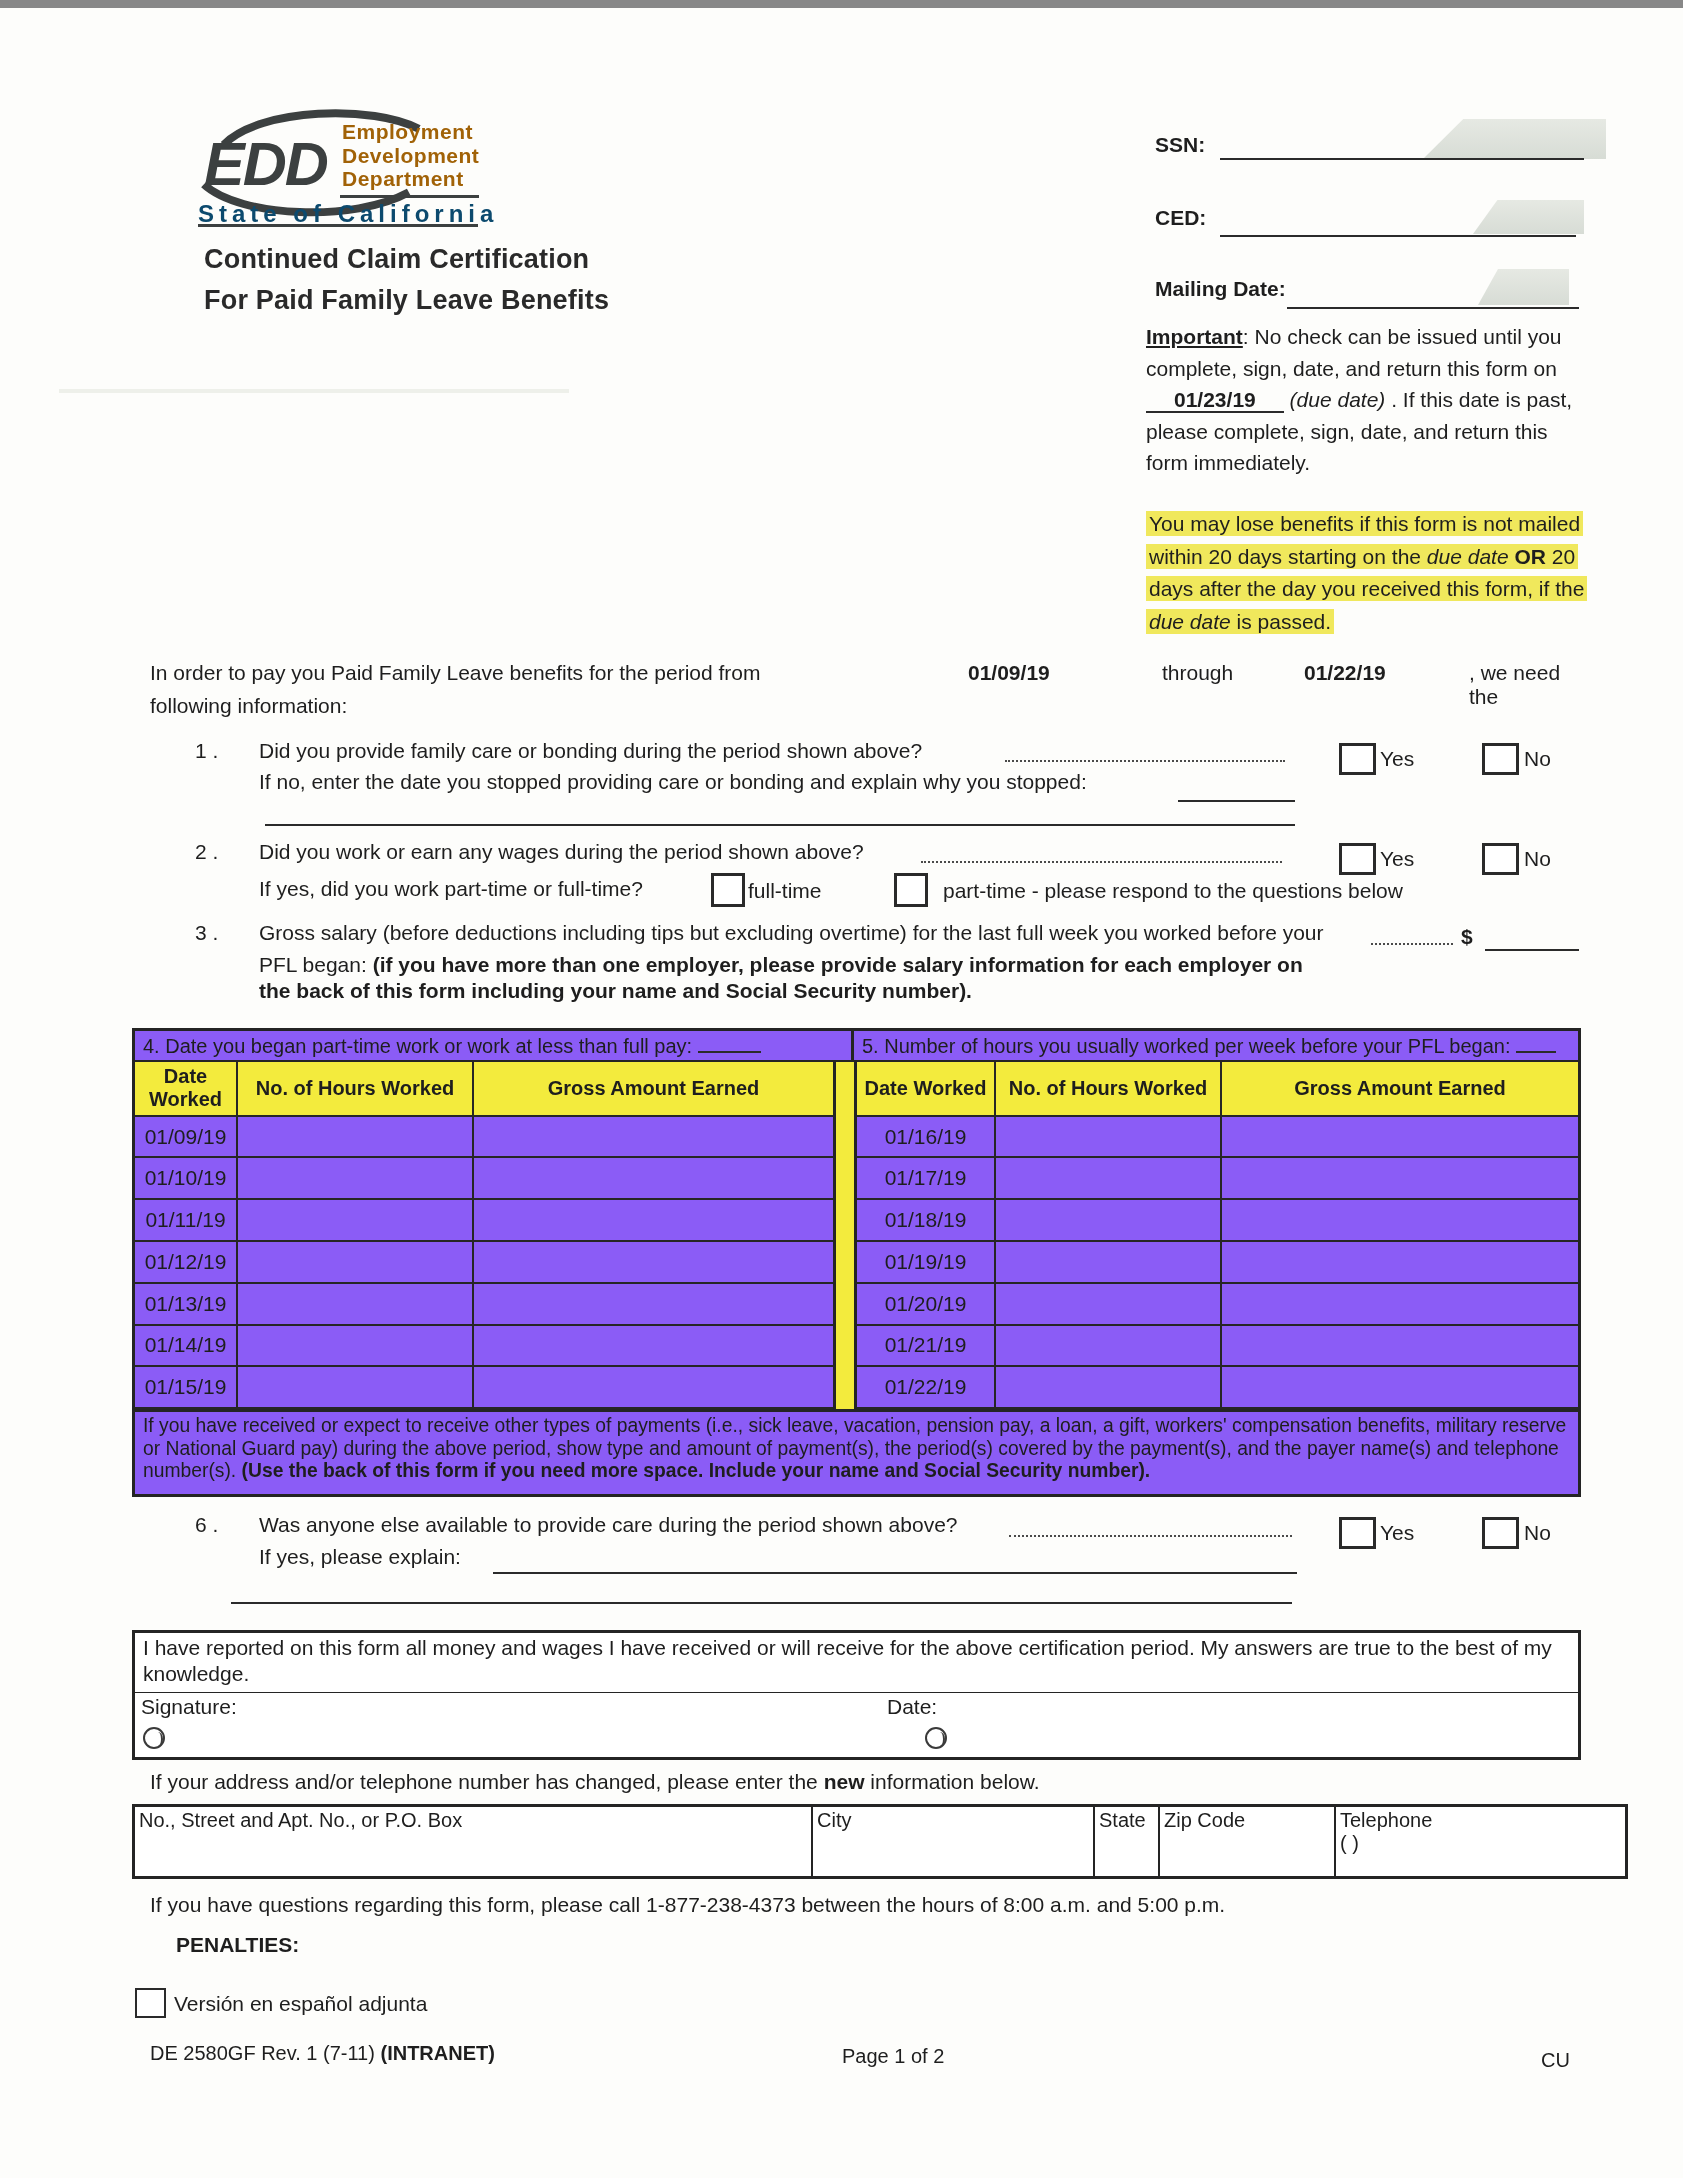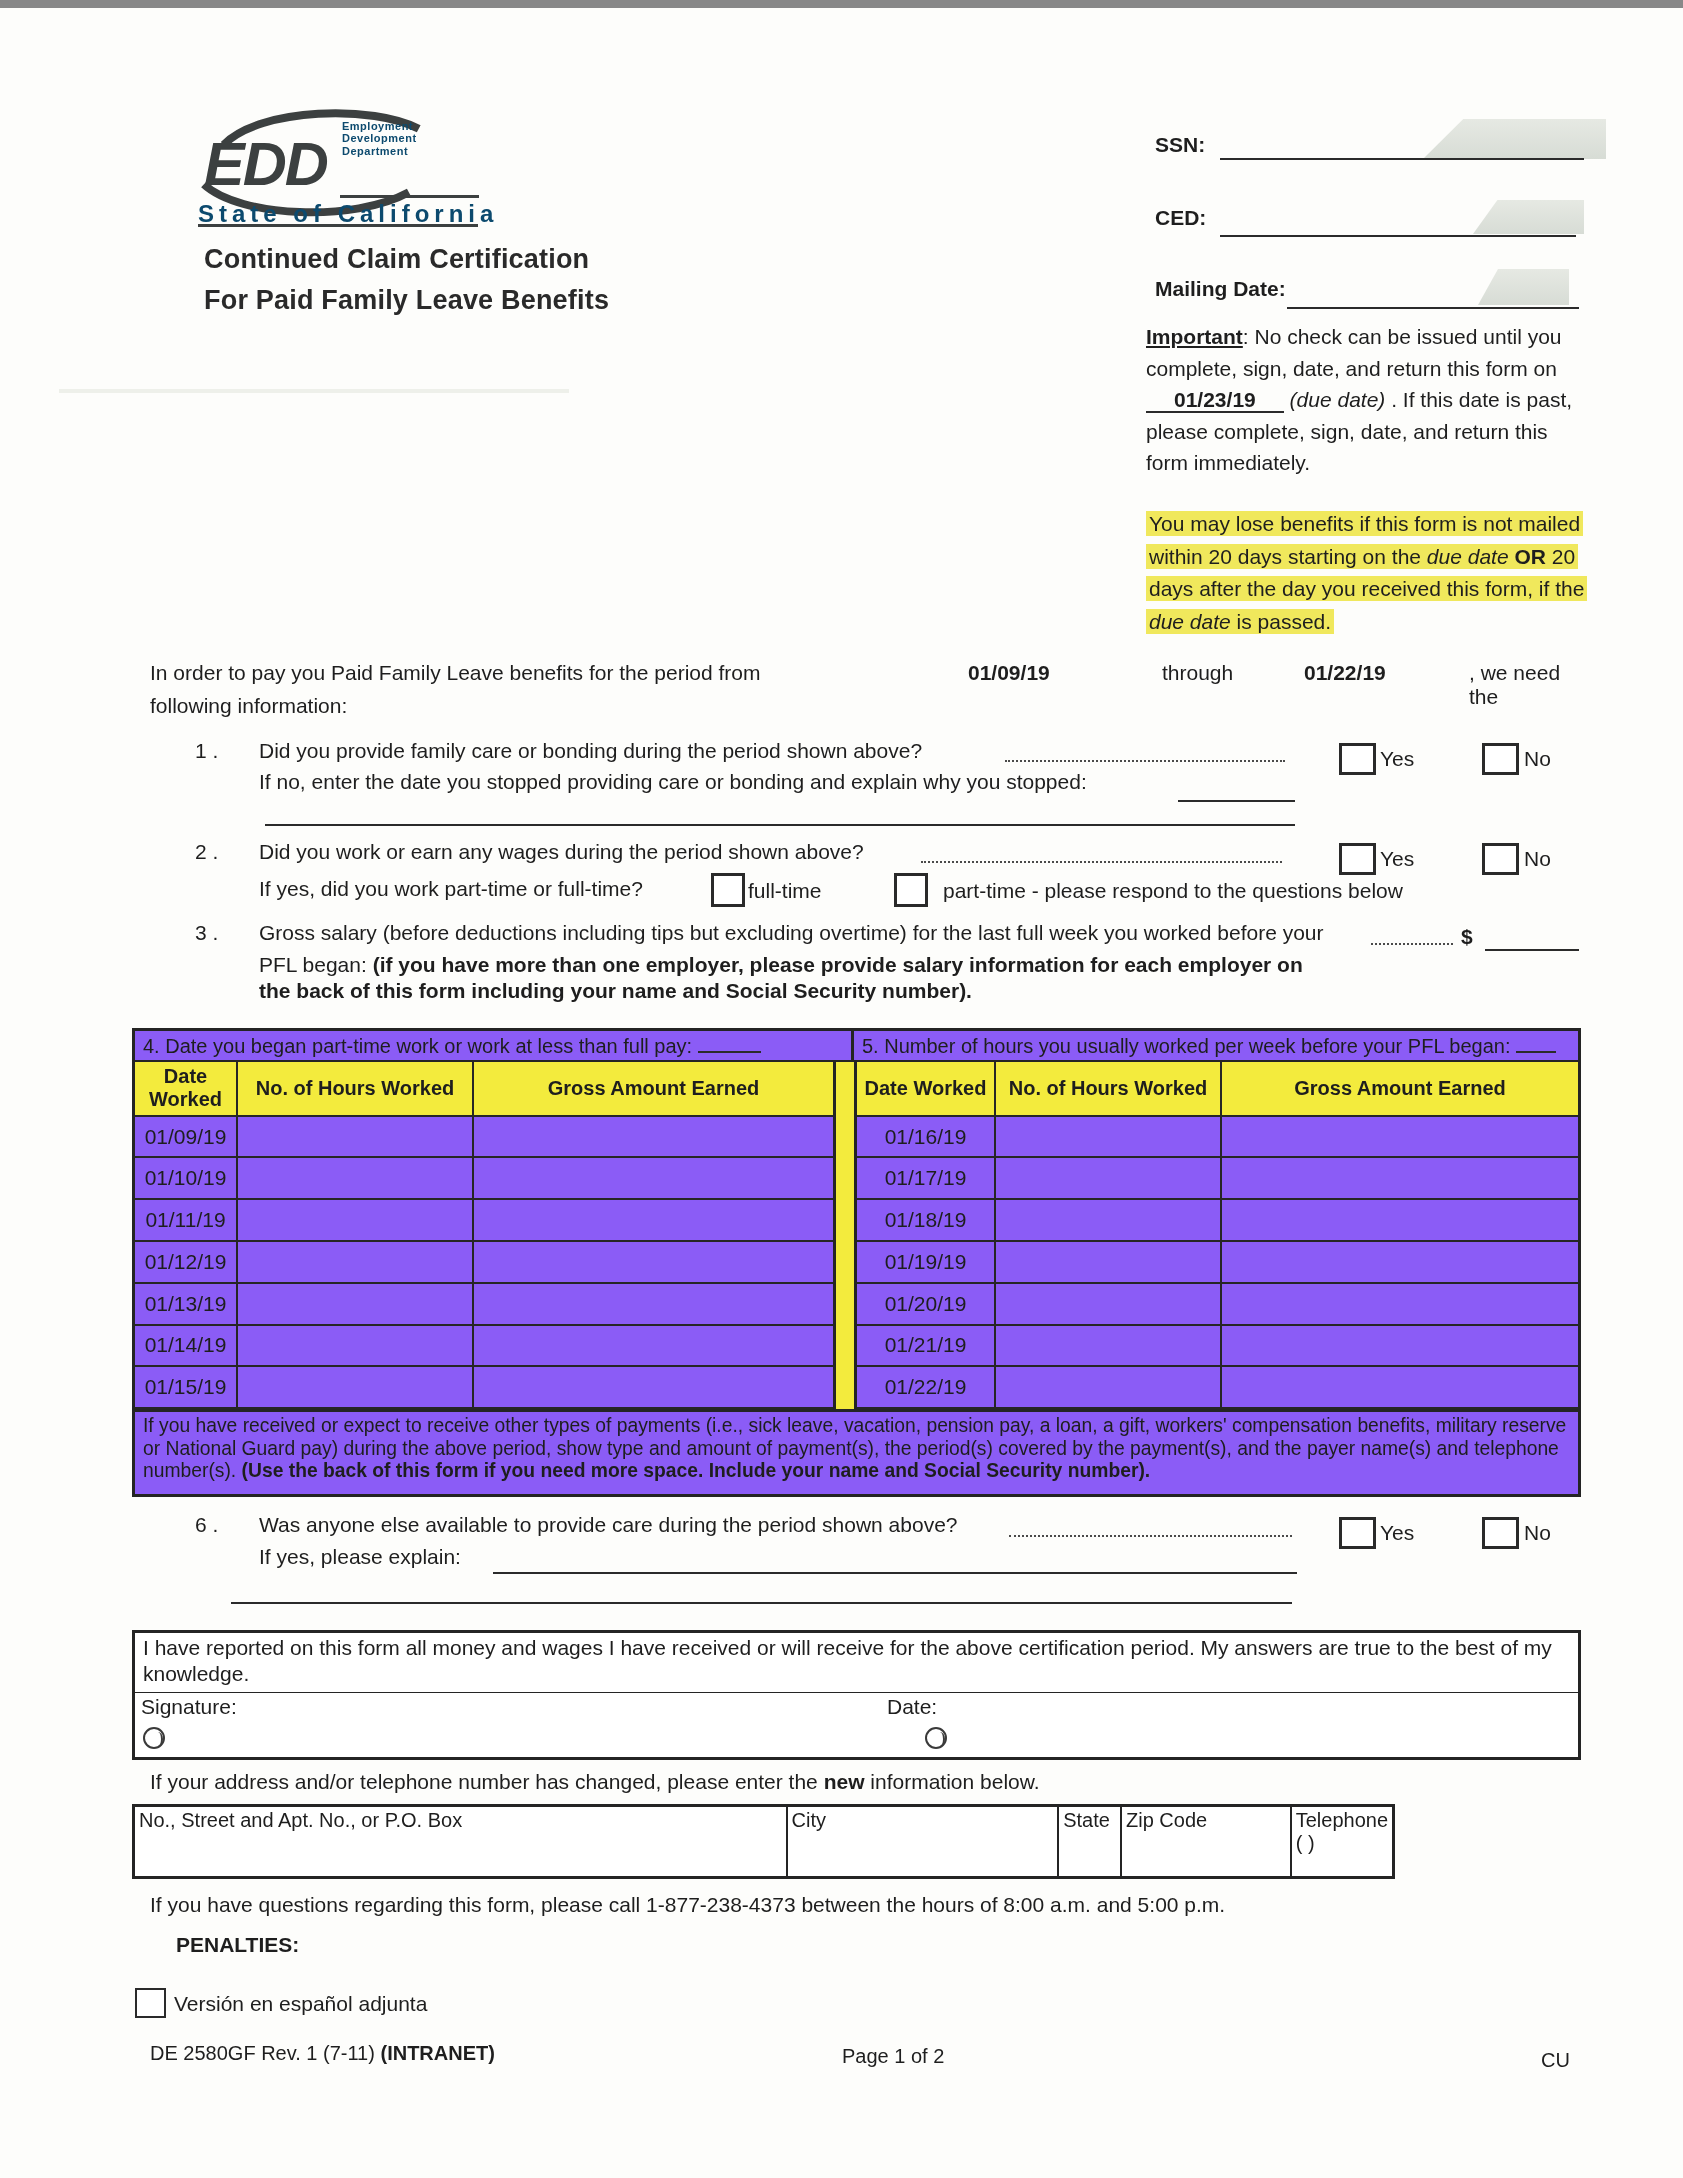--- a/index.html
+++ b/index.html
@@ -13,21 +13,21 @@
   
   .uline{border-bottom:2.5px solid #2b2b2b;height:0;}
   .dots{border-bottom:2.5px dotted #4a4a4a;height:0;}
   
   .ck{display:inline-block;width:37px;height:32px;border:3px solid #2a2a2a;background:#fff;vertical-align:middle;}
   .ck.sm{width:31px;height:30px;border-width:2.5px;}
   
   .wedge{background:linear-gradient(180deg,#e6e9e3,#d7dcd5);clip-path:polygon(0 100%,22% 0,100% 0,100% 100%);}
   
   .edd-word{font-size:61px;font-weight:bold;font-style:italic;letter-spacing:-2px;color:#3c4040;}
-  .dept{font-size:11px;font-weight:bold;letter-spacing:0.5px;line-height:1.12;color:#0c4a6e;}
+  .dept{font-size:21px;font-weight:bold;letter-spacing:0.5px;line-height:1.12;color:#a16207;}
   .stateline{font-size:24px;font-weight:bold;letter-spacing:5px;color:#0c4a6e;white-space:nowrap;text-align:right;}
   .titleline{font-size:27px;font-weight:bold;color:#2a2a2a;letter-spacing:0.2px;}
   
   .notice{width:444px;line-height:1.5;font-size:21px;}
   .duedate{font-weight:bold;border-bottom:2.5px solid #2b2b2b;padding:0 28px;}
   .hl{background:var(--highlight);padding:1px 3px;box-decoration-break:clone;-webkit-box-decoration-break:clone;}
   
   .tblock{border:3px solid #242424;background:#8b5cf6;}
   .tlabels{display:flex;height:31px;font-size:20px;}
   .tlabels>div{padding:4px 6px 0 8px;white-space:nowrap;}
@@ -264,21 +264,21 @@
     <span class="a stamp" style="left:8px;top:34px;"></span>
     <div class="a uline" style="left:40px;top:55px;width:673px;border-bottom-color:transparent;"></div>
     <span class="a" style="left:752px;top:2px;">Date:</span>
     <span class="a stamp" style="left:762px;top:34px;"></span>
     <div class="a uline" style="left:794px;top:55px;width:396px;border-bottom-color:transparent;"></div>
   </div>
 
   <div class="a" style="left:150px;top:1762px;">
     <span>If your address and/or telephone number has changed, please enter the </span><span class="b">new</span><span> information below.</span>
   </div>
-  <div class="a boxed addr" style="left:132px;top:1796px;width:1263px;">
+  <div class="a boxed addr" style="left:132px;top:1796px;width:1496px;">
     <div style="width:678px;"><span>No., Street and Apt. No., or P.O. Box</span></div>
     <div style="width:282px;"><span>City</span></div>
     <div style="width:65px;"><span>State</span></div>
     <div style="width:176px;"><span>Zip Code</span></div>
     <div style="flex:1;">
       <span>Telephone</span><br>
       <span>(        )</span>
     </div>
   </div>
 

